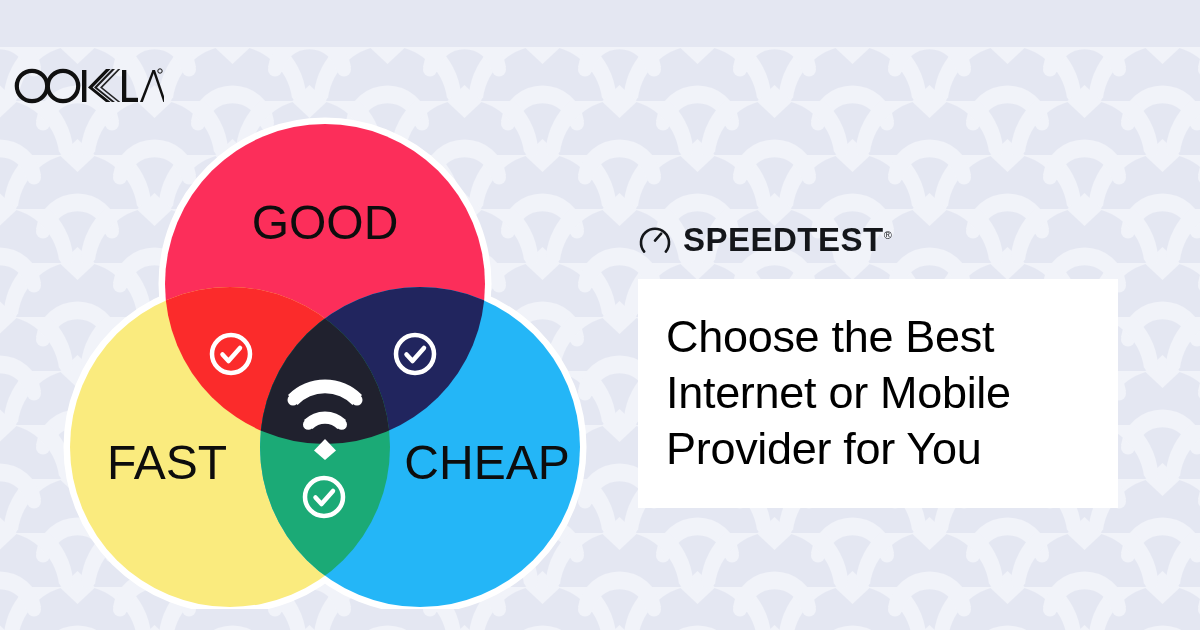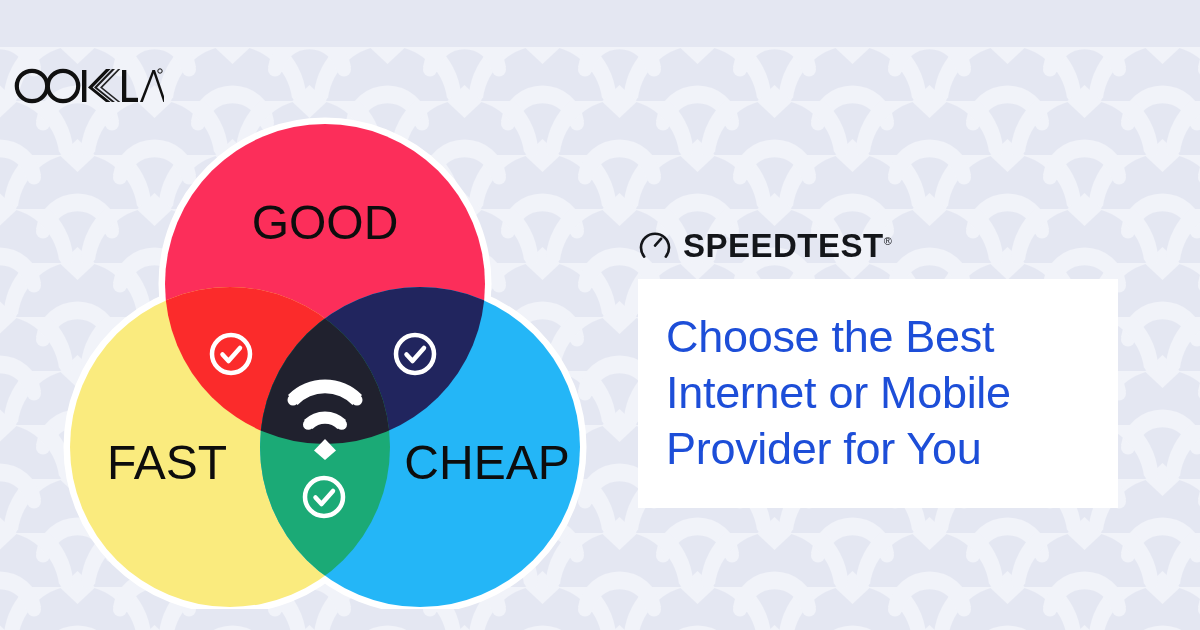--- a/index.html
+++ b/index.html
@@ -53,21 +53,20 @@
   #right-col {
     position: absolute;
     left: 638px;
     top: 176px;
     width: 480px;
   }
 
   #speedtest-logo-row {
     height: 44px;
     display: flex;
-    align-items: center;
     gap: 11px;
     margin-bottom: 12px;
   }
   #speedtest-mark {
     width: 34px;
     height: 34px;
     flex: 0 0 auto;
     display: block;
   }
   #speedtest-wordmark {
@@ -92,21 +91,21 @@
     width: 480px;
     box-sizing: border-box;
     padding: 30px 28px 32px 28px;
   }
   #headline {
     margin: 0;
     font-family: "Liberation Sans", sans-serif;
     font-weight: normal;
     font-size: 45px;
     line-height: 1.24;
-    color: #1d4ed8;
+    color: #000000;
     letter-spacing: -0.3px;
   }
 </style>
 </head>
 <body>
 
 <div id="stage">
 
   <svg id="bg-pattern" viewBox="0 0 1200 630" preserveAspectRatio="none" aria-hidden="true">
     <defs>

